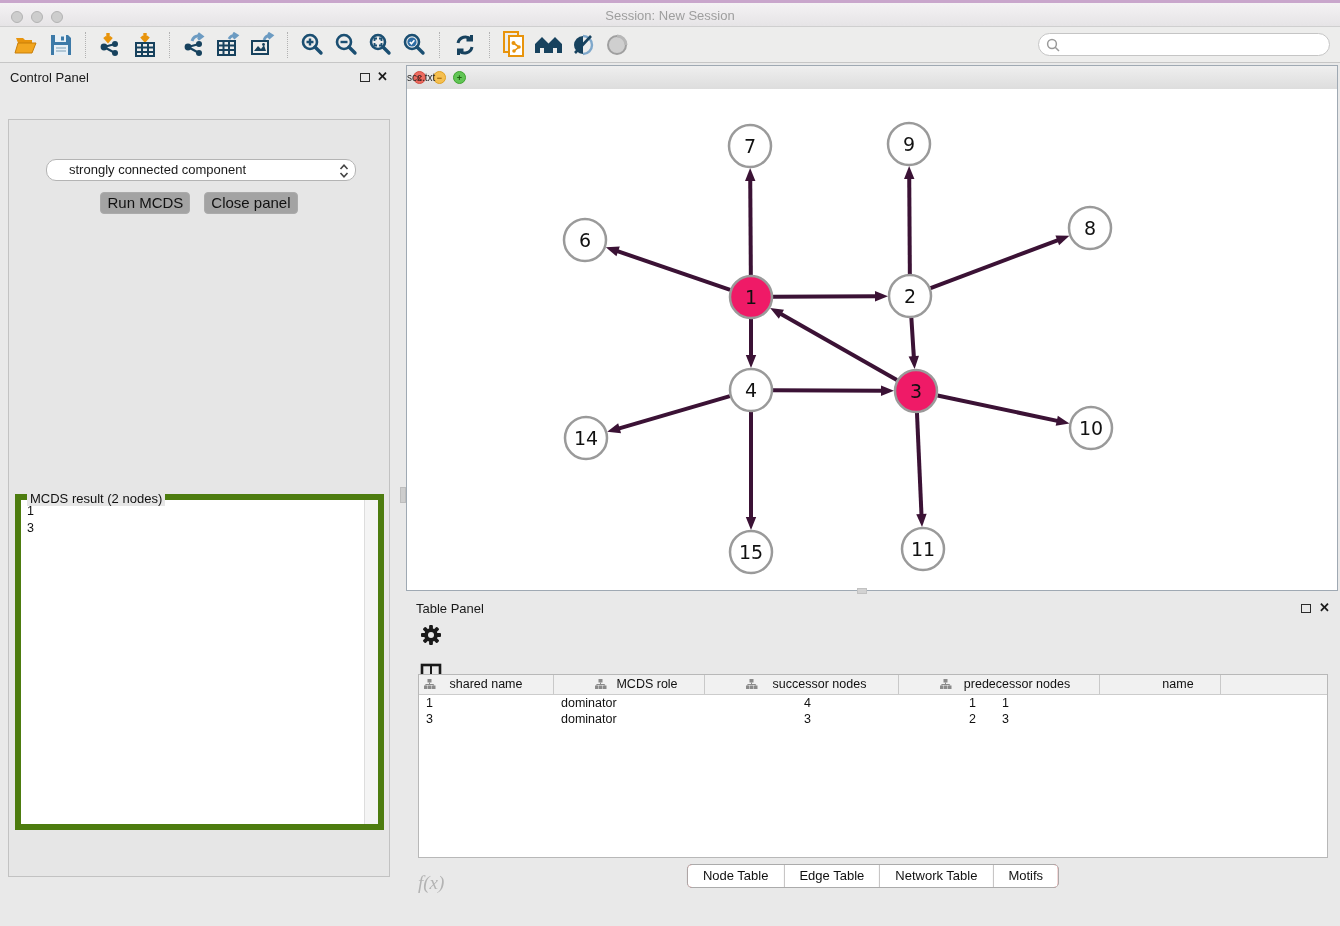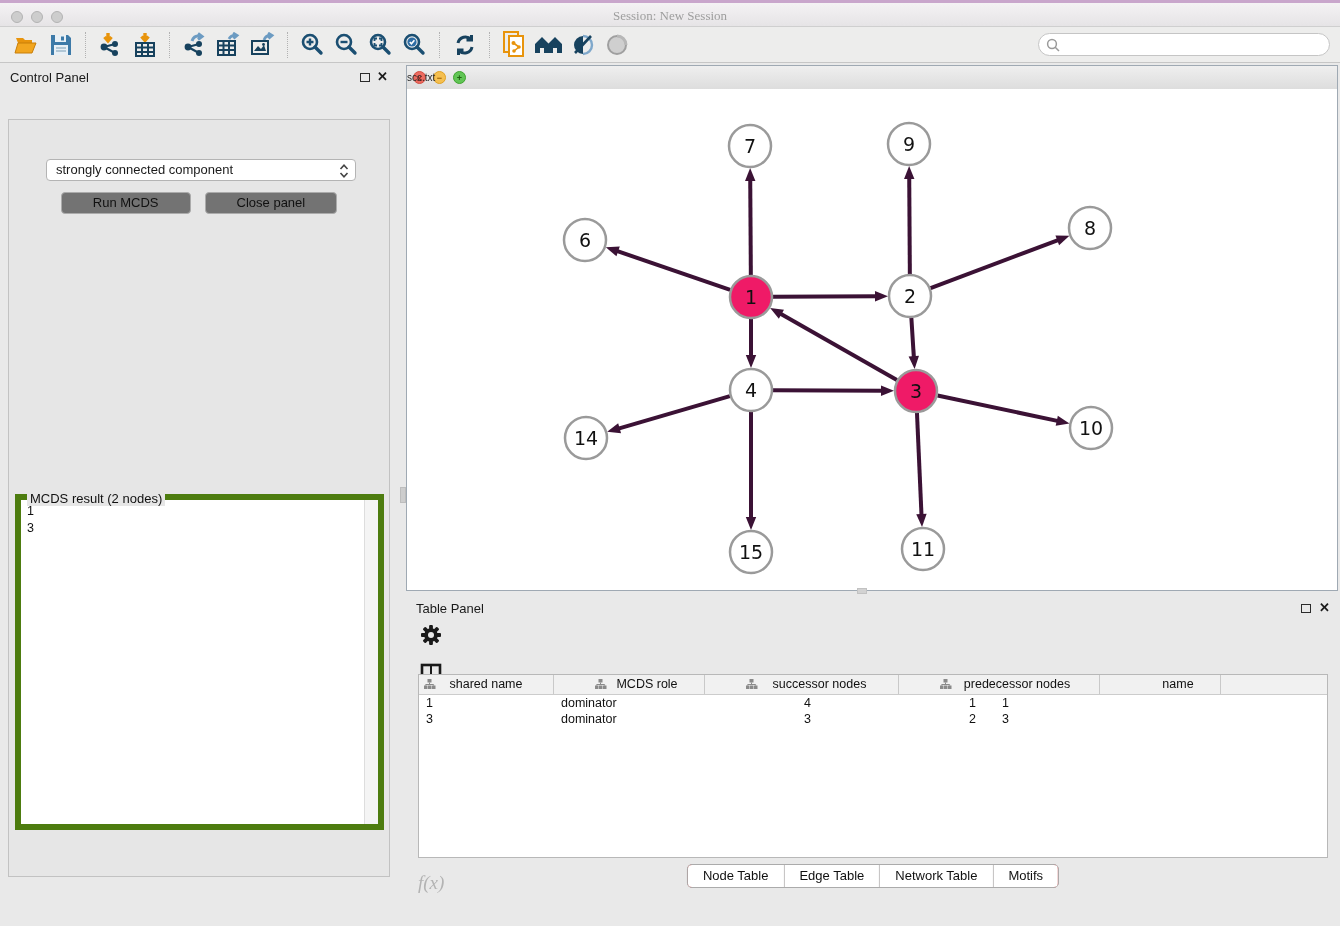--- a/index.html
+++ b/index.html
@@ -1,21 +1,21 @@
 <!DOCTYPE html>
 <html><head>
 <meta charset="utf-8">
 <style>
   html,body{margin:0;padding:0;background:#888;}
   #app{position:relative;width:1340px;height:926px;background:#E9E9E9;
        font-family:"Liberation Sans",sans-serif;overflow:hidden;color:#1a1a1a;}
   
   .titlebar{position:absolute;top:0;left:0;right:0;height:27px;
     background:linear-gradient(#F4F2F4,#E6E4E6);border-top:3px solid #C9A6CC;
-    border-bottom:1px solid #CFCFCF;box-sizing:border-box;font-family:Liberation Serif, serif;}
+    border-bottom:1px solid #CFCFCF;box-sizing:border-box;}
   .lights{position:absolute;left:11px;top:8px;display:flex;gap:8px;}
   .light{width:12px;height:12px;border-radius:50%;background:#CDCDCD;border:1px solid #B3B3B3;box-sizing:border-box;}
   .win-title{position:absolute;left:0;right:0;top:0;height:24px;line-height:26px;text-align:center;
     font-size:13px;color:#9E9E9E;}
   
   .toolbar{position:absolute;top:27px;left:0;right:0;height:36px;background:#EDEDEC;
     border-bottom:1px solid #C6C6C6;display:flex;align-items:center;padding-left:10px;box-sizing:border-box;}
   .tb-btn{width:34px;height:30px;display:flex;align-items:center;justify-content:center;flex:0 0 auto;}
   .tb-btn svg{display:block;}
   .tb-sep{width:1px;height:26px;border-left:1px dotted #B2B2B2;margin:0 7px;flex:0 0 auto;}
@@ -30,25 +30,25 @@
   .close-ico{position:absolute;top:6px;font-size:13px;font-weight:bold;color:#1b1b1b;}
   .cp-tabs{position:absolute;left:78px;top:33px;height:22px;display:flex;
     border:1px solid #ABABAB;border-radius:4px;overflow:hidden;background:#fff;}
   .cp-tab{padding:0 15px;line-height:21px;font-size:13px;background:#fff;color:#111;border-right:1px solid #BDBDBD;}
   .cp-tab:last-child{border-right:none;}
   .tab-disabled{background:#E3E3E3;color:#BFBFBF;text-shadow:0 1px 0 #fff;}
   .cp-body{position:absolute;left:8px;top:56px;width:382px;height:758px;background:#E6E6E6;
     border:1px solid #C2C2C2;box-sizing:border-box;}
   .opt-label{position:absolute;left:0;right:0;top:16px;text-align:center;font-size:13px;color:#111;}
   .dropdown{position:absolute;left:37px;top:39px;width:310px;height:22px;background:#fff;
-    border:1px solid #B4B4B4;border-radius:4px;box-sizing:border-box;font-size:13px;line-height:20px;padding-left:9px;}
+    border:1px solid #B4B4B4;border-radius:10px;box-sizing:border-box;font-size:13px;line-height:20px;padding-left:22px;}
   .dropdown svg{position:absolute;right:6px;top:3px;}
   .btn-row{position:absolute;left:0;right:0;top:72px;display:flex;justify-content:center;gap:14px;}
-  .btn{height:22px;background:#737373;border:1px solid #ABABAB;border-radius:4px;font-size:13px;
-    padding:0 31px;line-height:20px;color:#111;}
+  .btn{height:22px;background:#a3a3a3;border:1px solid #ABABAB;border-radius:4px;font-size:15px;
+    padding:0 6px;line-height:20px;color:#111;}
   .result-box{position:absolute;left:6px;top:374px;width:369px;height:336px;background:#fff;
     border:6px solid #4d7c0f;box-sizing:border-box;}
   .result-legend{position:absolute;left:6px;top:-9px;background:#E6E6E6;padding:0 3px;font-size:13px;color:#111;}
   .result-scroll{position:absolute;right:0;top:0;bottom:0;width:13px;background:#F4F4F4;border-left:1px solid #DDD;}
   .result-lines{position:absolute;left:6px;top:3px;font-size:12.5px;line-height:17px;color:#111;}
   .vsplit{position:absolute;left:400px;top:63px;width:6px;height:827px;}
   .vsplit .grip{position:absolute;left:0;top:424px;width:6px;height:16px;background:#CDCDCD;border:1px solid #BDBDBD;box-sizing:border-box;}
   
   .netwin{position:absolute;left:406px;top:65px;width:932px;height:526px;border:1px solid #9FA9B3;
     box-sizing:border-box;background:#fff;}

